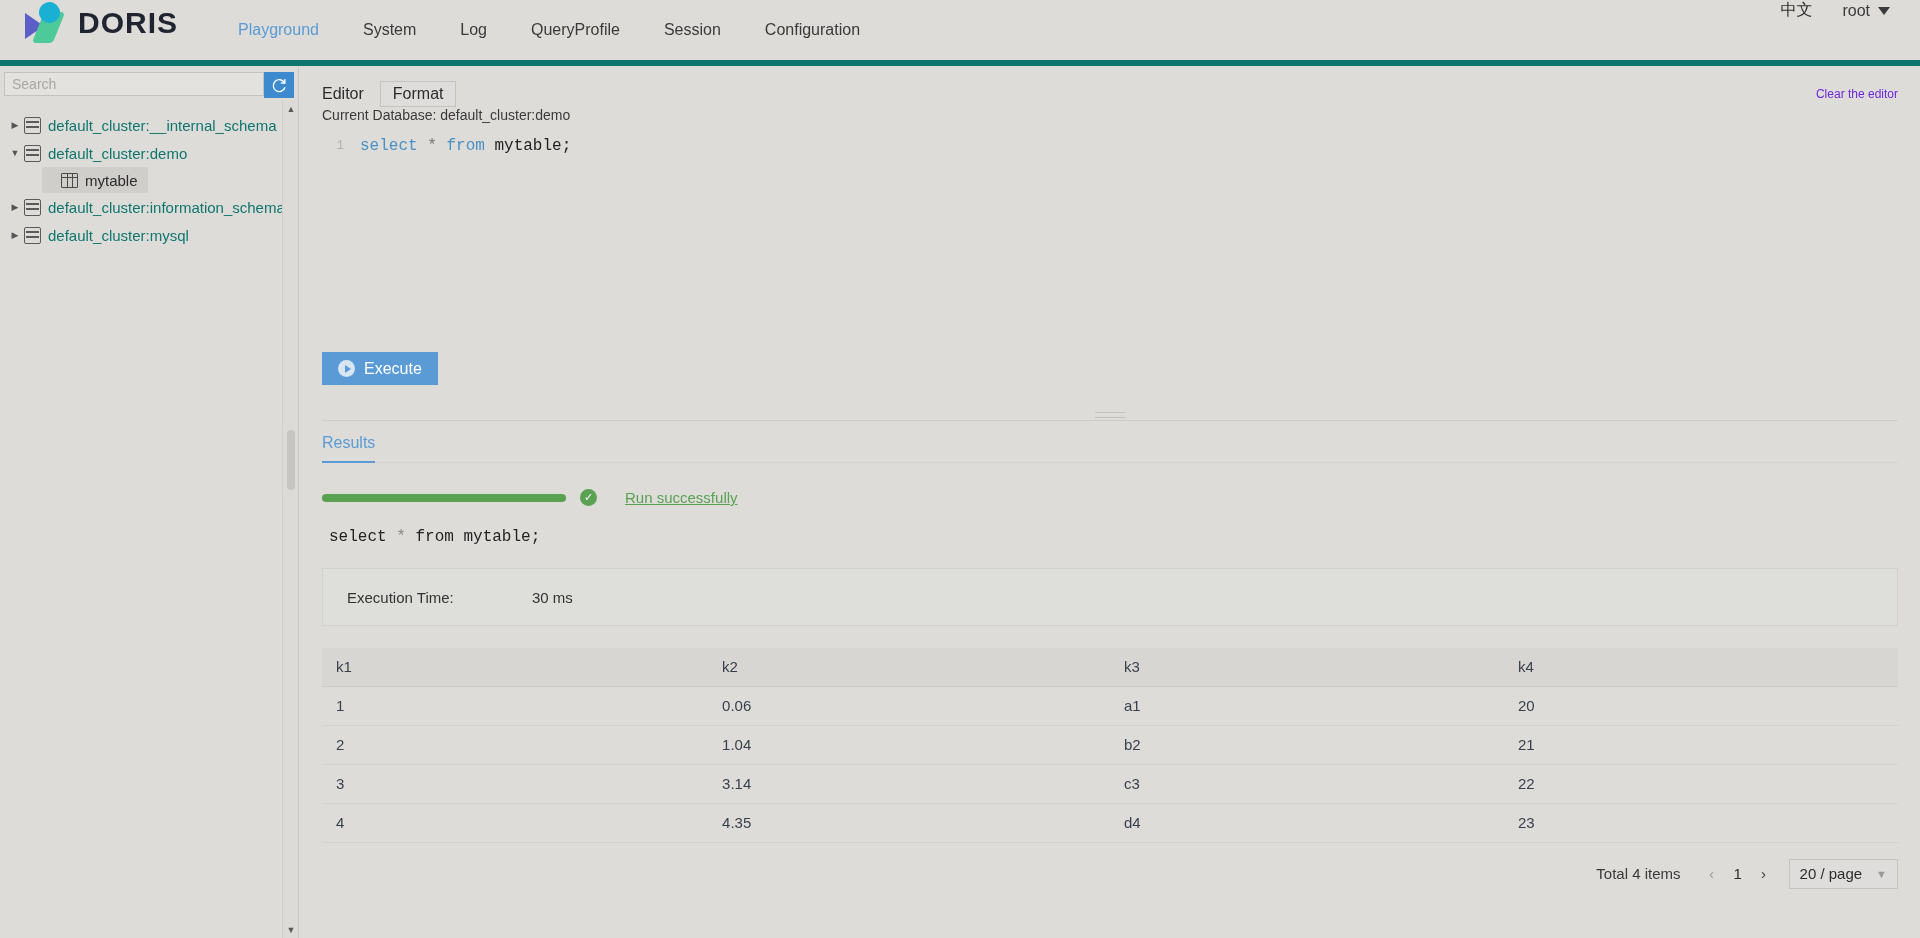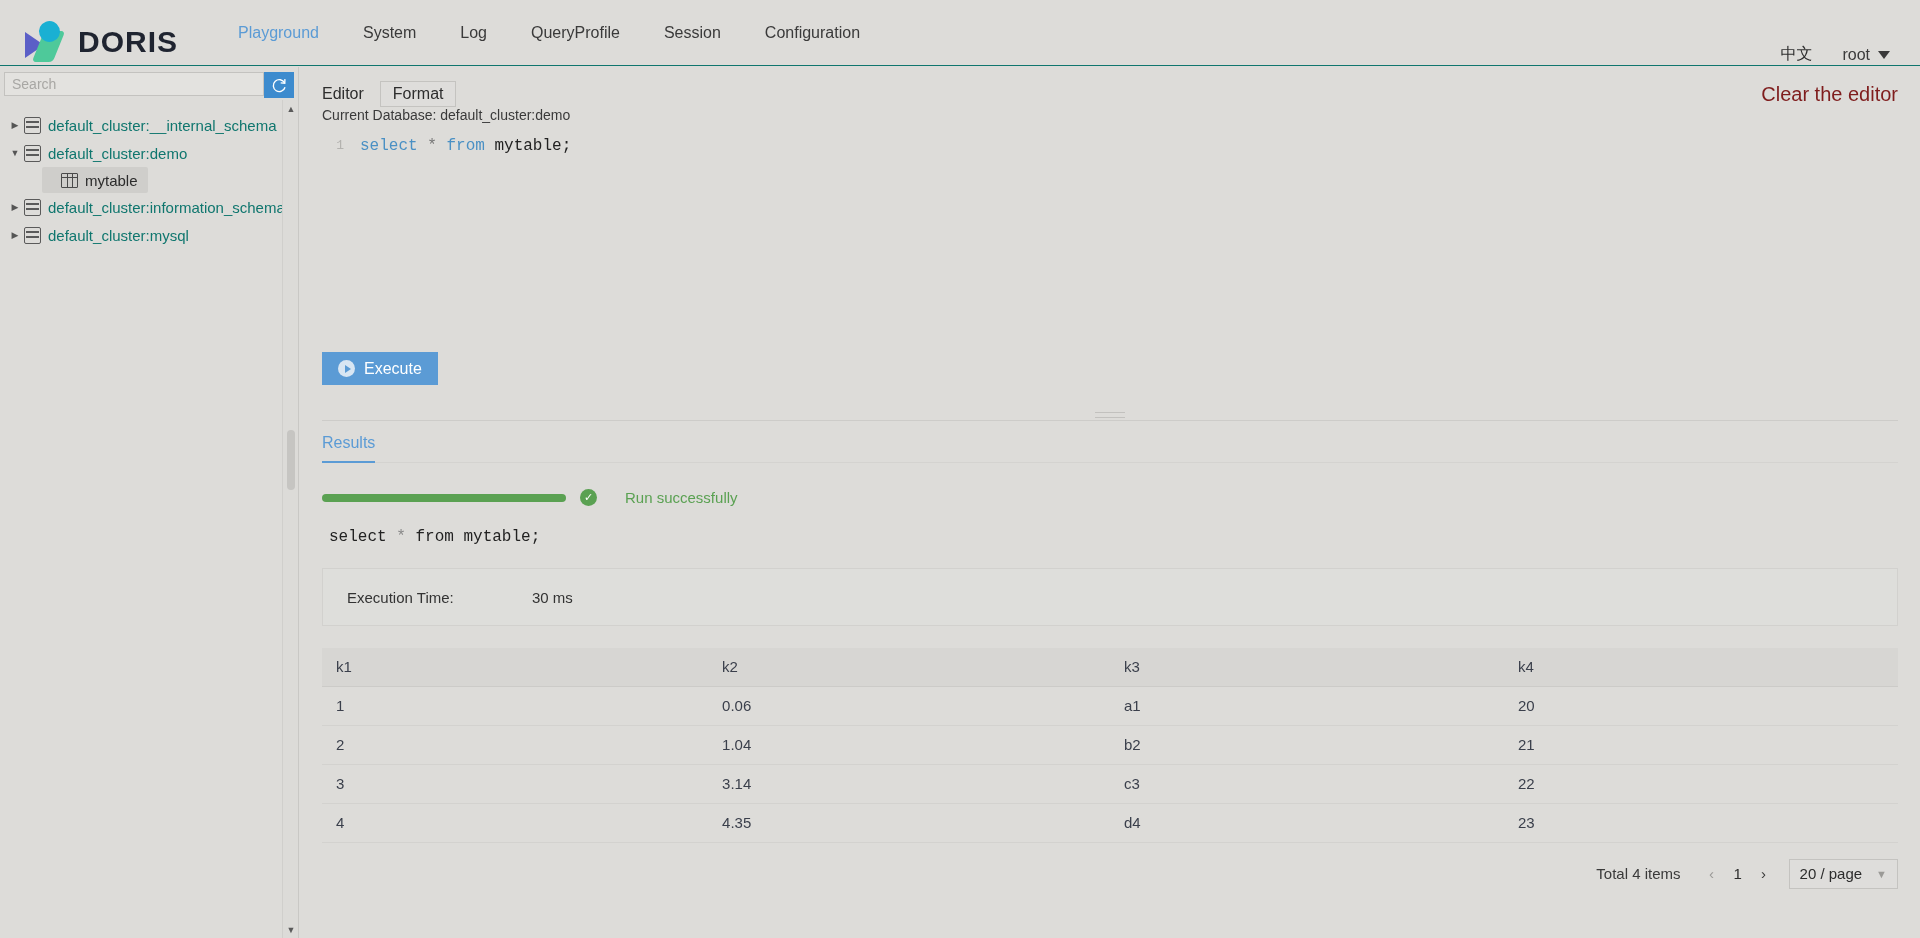--- a/index.html
+++ b/index.html
@@ -8,22 +8,22 @@
     width: 1920px; height: 938px;
     background: #dddcd9;
     font-family: "Liberation Sans", sans-serif;
     color: #303030;
     overflow: hidden;
   }
   
   #topbar {
     position: absolute; top: 0; left: 0; width: 1920px; height: 66px;
     background: #dddcd9;
-    display: flex; align-items: flex-end;
-    border-bottom: 1px solid #0f766e;
+    display: flex; align-items: flex-start;
+    border-bottom: 6px solid #0f766e;
   }
   #logo-group { display: flex; align-items: center; margin-left: 22px; }
   #logo-mark { width: 46px; height: 46px; position: relative; }
   #logo-mark .tri {
     position: absolute; left: 3px; top: 13px; width: 0; height: 0;
     border-top: 13px solid transparent;
     border-bottom: 13px solid transparent;
     border-left: 19px solid #5b5fc7;
   }
   #logo-mark .para {
@@ -130,21 +130,21 @@
     background: #dddcd9; padding: 0 22px;
   }
   #editor-toolbar { display: flex; align-items: center; padding-top: 14px; }
   #editor-label { font-size: 16px; color: #2d2d2d; margin-right: 16px; }
   #format-btn {
     font-size: 16px; color: #2d2d2d; border: 1px solid #c4c3c0;
     background: #dedddb; padding: 3px 12px; cursor: pointer;
     font-family: "Liberation Sans", sans-serif;
   }
   #clear-editor {
-    margin-left: auto; font-size: 20px; color: #7f1d1d; cursor: pointer;
+    margin-left: auto; font-size: 12px; color: #6d28d9; cursor: pointer;
   }
   #current-db { font-size: 14px; color: #3a3a3a; margin-top: 0; }
   #code-area {
     margin-top: 12px; height: 215px; position: relative;
     font-family: "Liberation Mono", monospace; font-size: 16px;
   }
   .code-line { display: flex; align-items: flex-start; height: 22px; }
   .line-no {
     width: 22px; text-align: right; color: #b3b2af; font-size: 13px;
     margin-right: 16px; user-select: none; line-height: 22px;
@@ -191,21 +191,21 @@
 
   #status-row { display: flex; align-items: center; margin-top: 26px; }
   #progress-bar {
     width: 244px; height: 8px; background: #5aa152; border-radius: 5px;
   }
   #check-icon {
     width: 17px; height: 17px; border-radius: 50%; background: #5aa152;
     margin-left: 14px; display: flex; align-items: center; justify-content: center;
     color: #fff; font-size: 11px; line-height: 1;
   }
-  #status-text { margin-left: 28px; font-size: 15px; color: #5aa152; }
+  #status-text { margin-left: 28px; font-size: 15px; color: #5aa152; text-decoration: underline; }
 
   #echo-sql {
     margin-top: 22px; font-family: "Liberation Mono", monospace;
     font-size: 16px; color: #4a4a4a; padding-left: 7px;
   }
   #echo-sql .ident { color: #222; }
   #echo-sql .star { color: #888; }
 
   #exec-box {
     margin-top: 22px; border: 1px solid #d2d1ce; background: #dededb;

